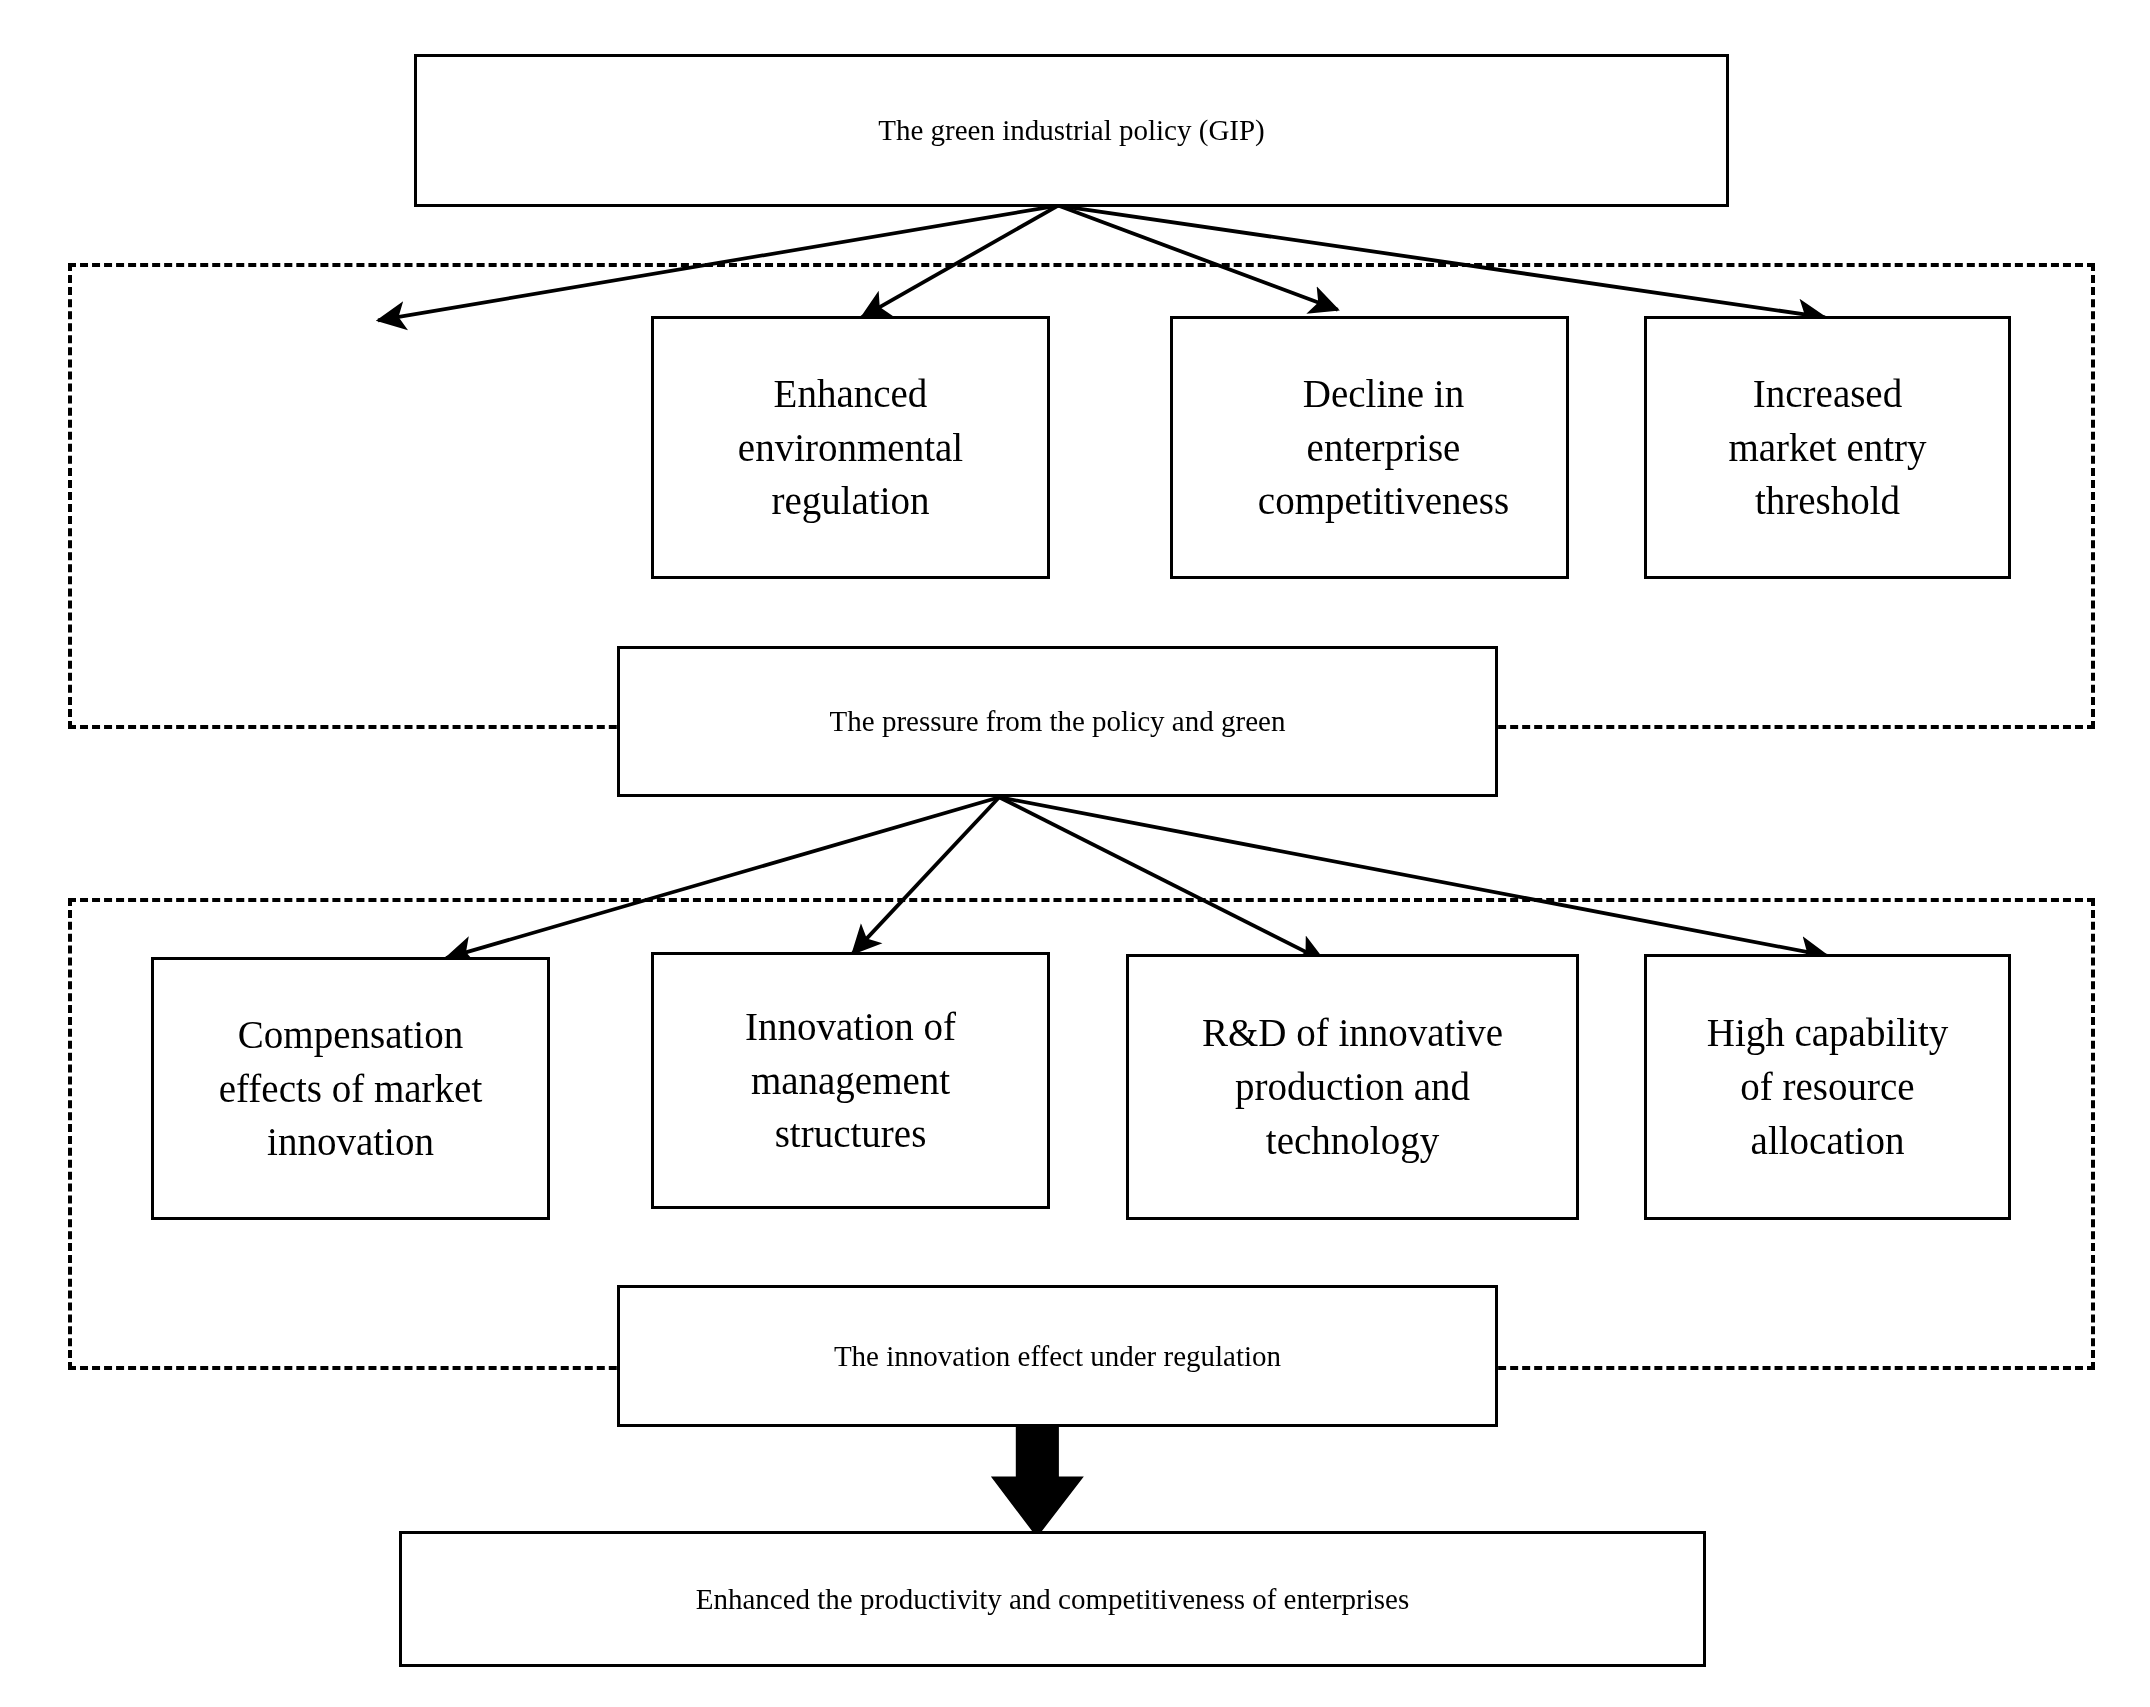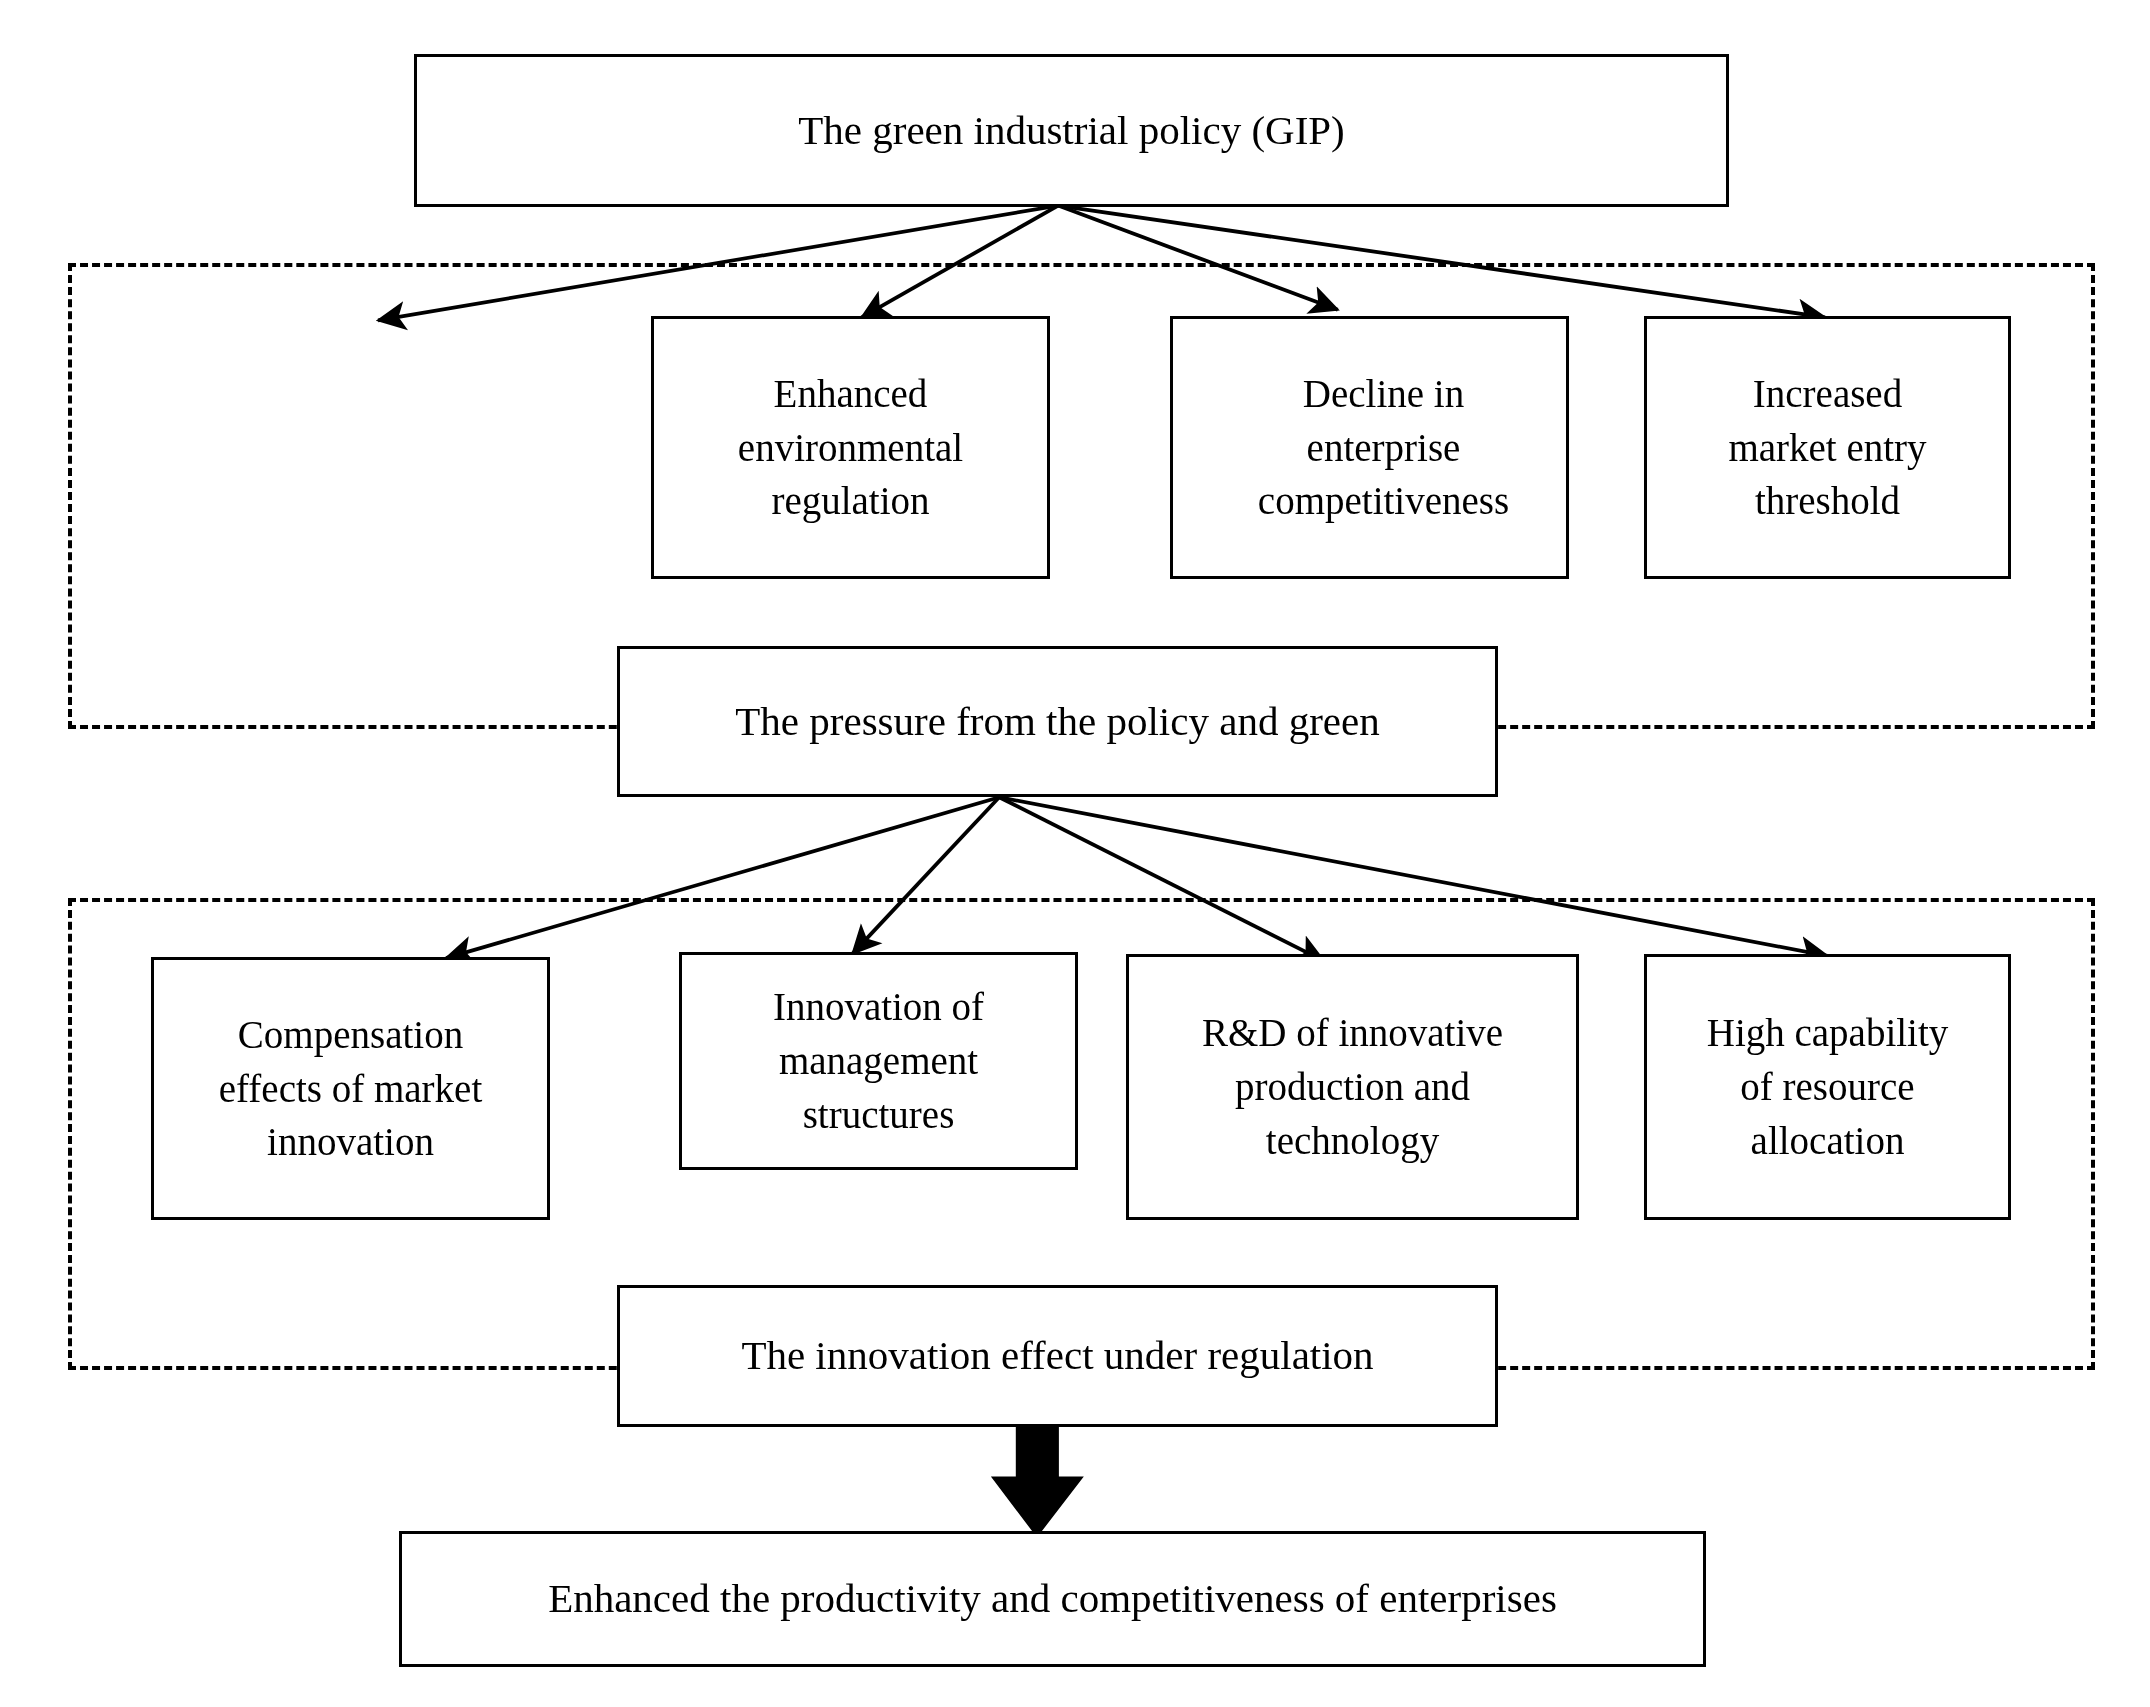--- a/index.html
+++ b/index.html
@@ -35,21 +35,21 @@
     text-align: center;
   }
   .node-label {
     font-size: 39px;
     line-height: 1.38;
     color: #000000;
     padding: 0 10.6px;
     white-space: pre-line;
   }
   .wide-box .node-label {
-    font-size: 41px;
+    font-size: 29px;
     line-height: 1.2;
   }
   .group-frame {
     position: absolute;
     box-sizing: border-box;
     border: 4.5px dashed #000000;
     background: transparent;
     pointer-events: none;
   }
 </style>
@@ -114,21 +114,21 @@
   <div class="node-box wide-box" style="left:617px; top:646px; width:881px; height:151px;">
     <span class="node-label">The pressure from the policy and green</span>
   </div>
 
   <div class="node-box" style="left:151px; top:957px; width:399px; height:263px;">
     <span class="node-label">Compensation
 effects of market
 innovation</span>
   </div>
 
-  <div class="node-box" style="left:651px; top:952px; width:399px; height:218px;margin-left:28px;">
+  <div class="node-box" style="left:651px; top:952px; width:399px; height:257px;">
     <span class="node-label">Innovation of
 management
 structures</span>
   </div>
 
   <div class="node-box" style="left:1126px; top:954px; width:453px; height:266px;">
     <span class="node-label">R&amp;D of innovative
 production and
 technology</span>
   </div>

